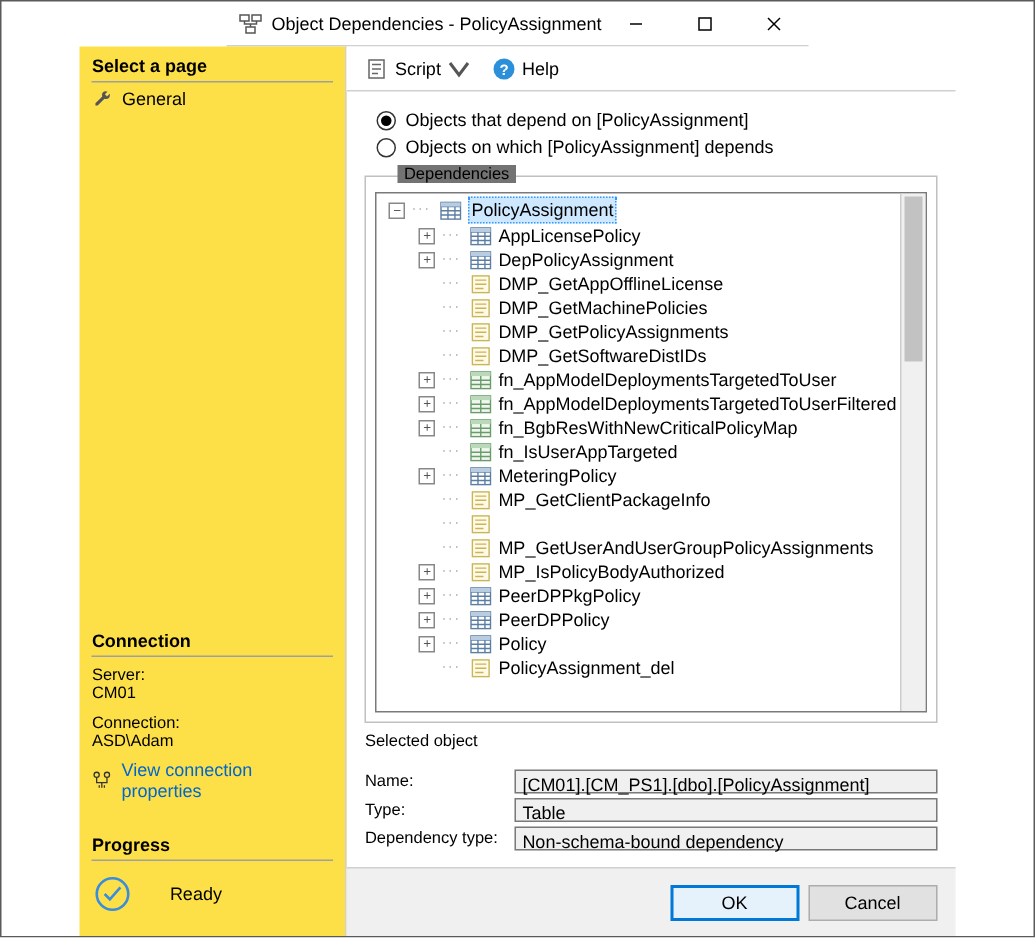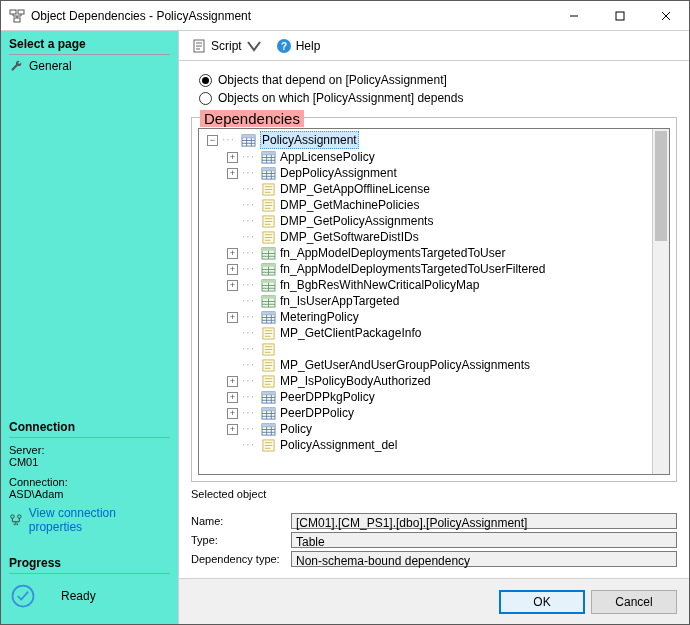--- a/index.html
+++ b/index.html
@@ -1,44 +1,44 @@
 <!DOCTYPE html>
 <html><head>
 <meta charset="utf-8">
 <style>
   * { box-sizing: border-box; }
   html, body { margin:0; padding:0; font-family: "Segoe UI", Tahoma, sans-serif; font-size:12px; color:#000; }
-  .window { width:690px; height:625px; border:1px solid #5a5a5a; background:#fff; display:flex; flex-direction:column; }
+  .window { width:690px; height:625px; border:1px solid #5a5a5a; background:#fff; display:flex; flex-direction:column;align-items:center; }
   .titlebar { height:30px; display:flex; align-items:center; padding:0 0 0 8px; border-bottom:1px solid #d0d0d0; }
   .titlebar .icon { width:16px; height:16px; margin-right:6px; display:flex; align-items:center; justify-content:center; }
   .titlebar .title { flex:1; font-size:12px; }
   .winbtns { display:flex; height:100%; }
   .winbtn { width:46px; display:flex; align-items:center; justify-content:center; cursor:default; }
   .body { flex:1; display:flex; }
-  .leftpane { width:178px; background:#5eead4; border-right:1px solid #d0d0d0; display:flex; flex-direction:column; padding:4px 8px; }
+  .leftpane { width:178px; background:#fde047; border-right:1px solid #d0d0d0; display:flex; flex-direction:column; padding:4px 8px; }
   .section-head { font-weight:bold; font-size:12px; border-bottom:1px solid #a0a0a0; padding:2px 0 3px 0; margin-bottom:2px; }
   .left-item { display:flex; align-items:center; gap:6px; padding:2px 0; }
   .left-item svg { width:14px; height:14px; }
   .left-label { font-size:12px; }
   .left-fill { flex:1; }
   .conn-label { font-size:11px; margin-top:4px; }
   .conn-value { font-size:11px; margin-bottom:4px; }
   .link { color:#0066cc; cursor:pointer; }
   .progress-row { display:flex; align-items:center; gap:24px; margin-top:6px; }
   .progress-circle { width:28px; height:28px; }
   .rightpane { flex:1; display:flex; flex-direction:column; }
   .toolbar { height:30px; border-bottom:1px solid #d0d0d0; display:flex; align-items:center; padding:0 8px; gap:6px; background:#fff;}
   .tool-item { display:flex; align-items:center; gap:4px; font-size:12px; padding:2px 4px; }
   .tool-item svg { width:16px; height:16px; }
   .content { flex:1; padding:10px 12px 8px 12px; display:flex; flex-direction:column; overflow:hidden; }
   .radio-row { display:flex; align-items:center; gap:6px; margin:2px 0 2px 8px; font-size:12px;}
   .radio { width:13px; height:13px; border:1px solid #333; border-radius:50%; display:inline-flex; align-items:center; justify-content:center; }
   .radio.selected::after { content:""; width:7px; height:7px; background:#000; border-radius:50%; display:block; }
   .groupbox { border:1px solid #c0c0c0; margin-top:10px; flex:1; display:flex; flex-direction:column; position:relative; }
-  .groupbox .legend { position:absolute; top:-8px; left:8px; background:#fca5a5; padding:0 4px; font-size:15px; }
+  .groupbox .legend { position:absolute; top:-8px; left:21px; background:#737373; padding:0 4px; font-size:11px; }
   .tree-wrap { flex:1; margin:10px 6px 6px 6px; border:1px solid #7a7a7a; display:flex; overflow:hidden; }
   .tree { flex:1; overflow:auto; padding:2px 2px; font-size:12px; line-height:16px; }
   .scrollbar { width:17px; background:#f0f0f0; border-left:1px solid #cdcdcd; position:relative; }
   .scroll-thumb { position:absolute; top:2px; left:2px; right:2px; height:110px; background:#c2c2c2; border-radius:0; }
   .node { display:flex; align-items:center; white-space:nowrap; }
   .indent { display:inline-block; }
   .exp { width:11px; height:11px; border:1px solid #888; margin-right:4px; display:inline-flex; align-items:center; justify-content:center; font-size:9px; line-height:9px; color:#555; background:#fff; cursor:default;}
   .exp.blank { border:none; background:none; }
   .dots { width:18px; display:inline-block; color:#aaa; font-size:10px; letter-spacing:1px;}
   .nicon { width:16px; height:14px; margin-right:4px; display:inline-flex; align-items:center; justify-content:center;}

